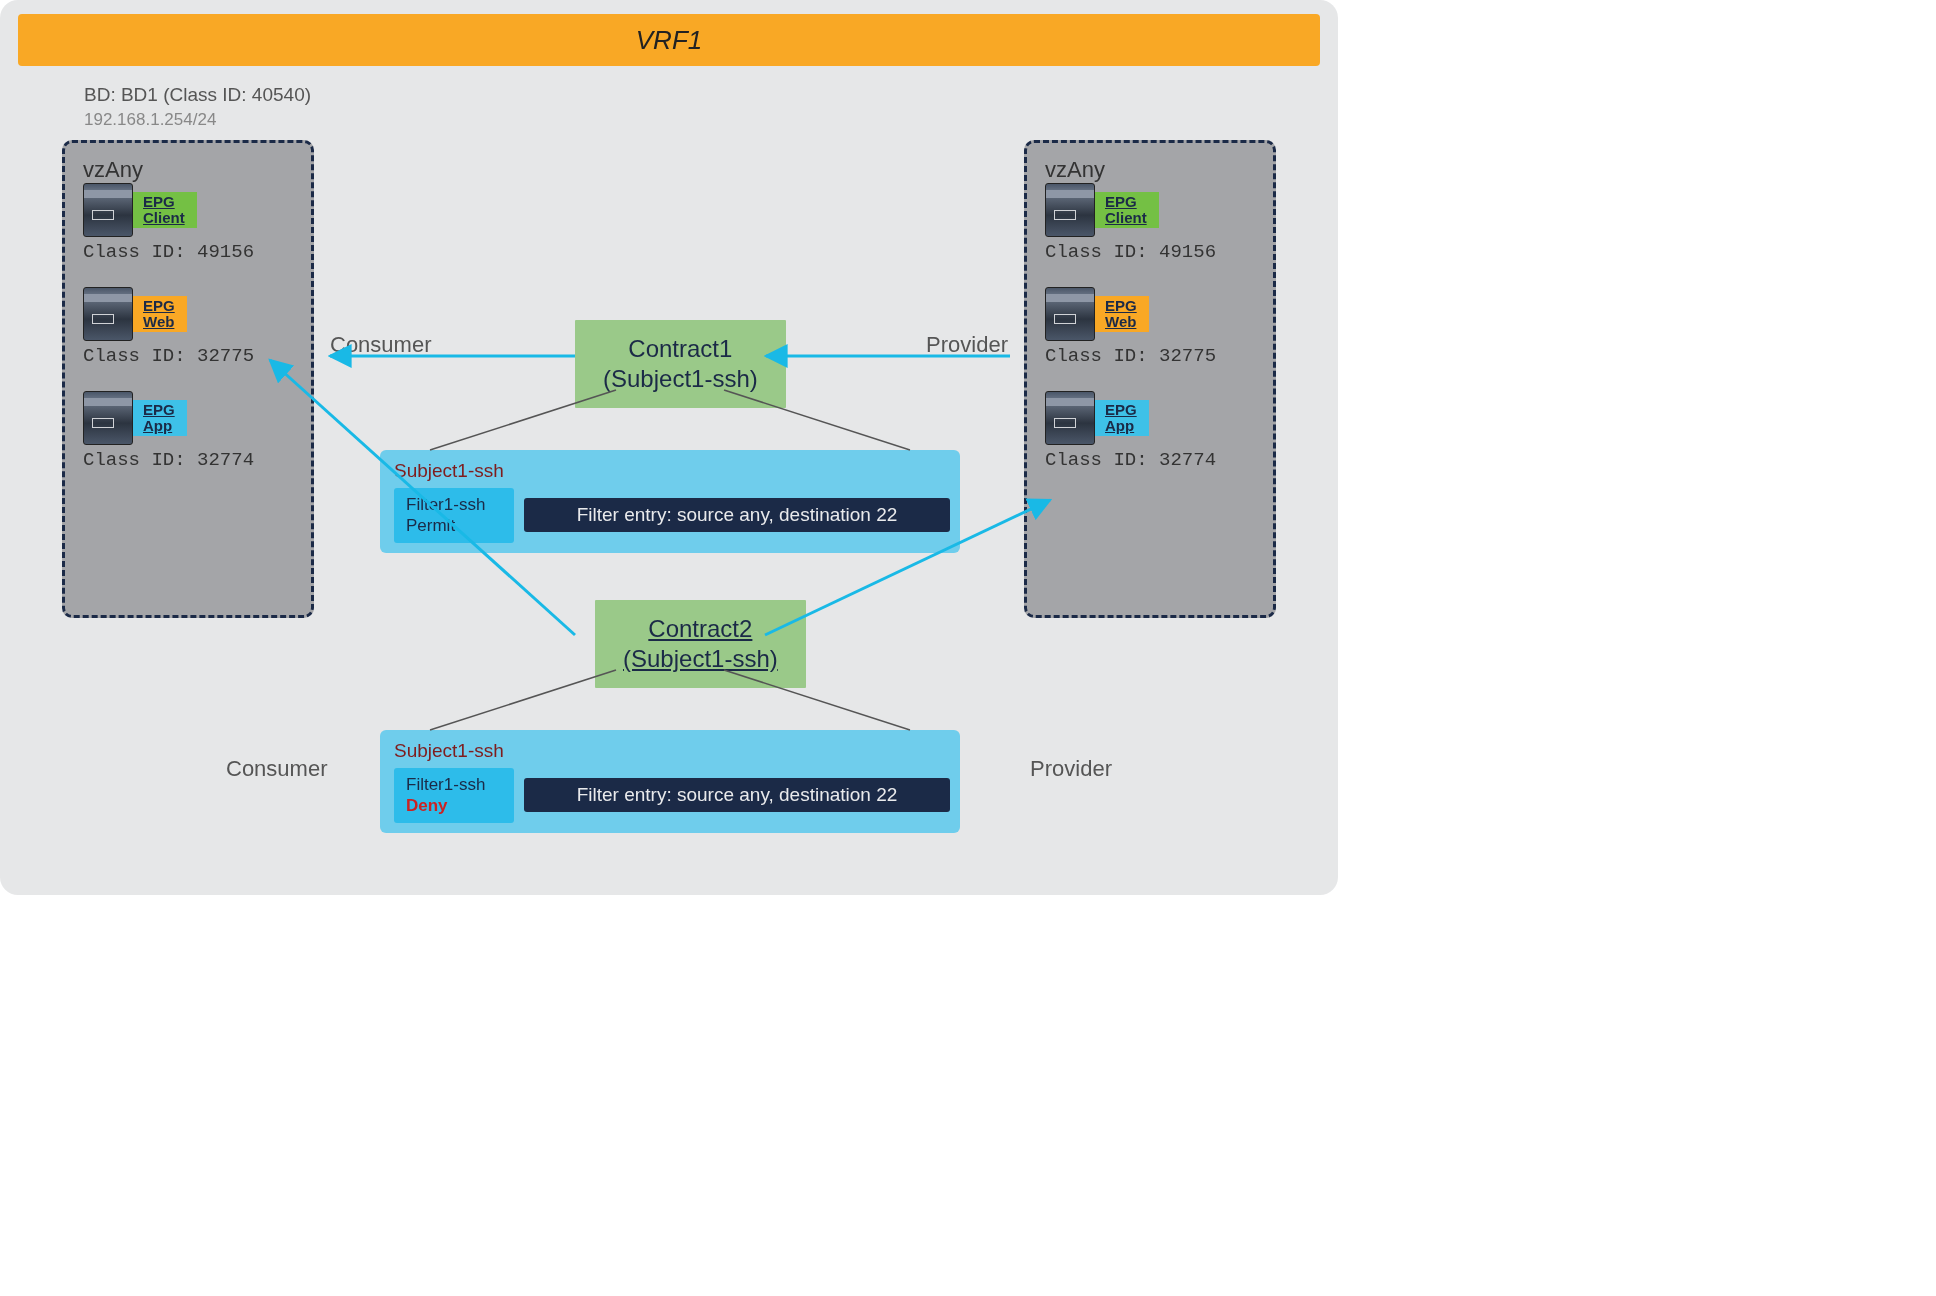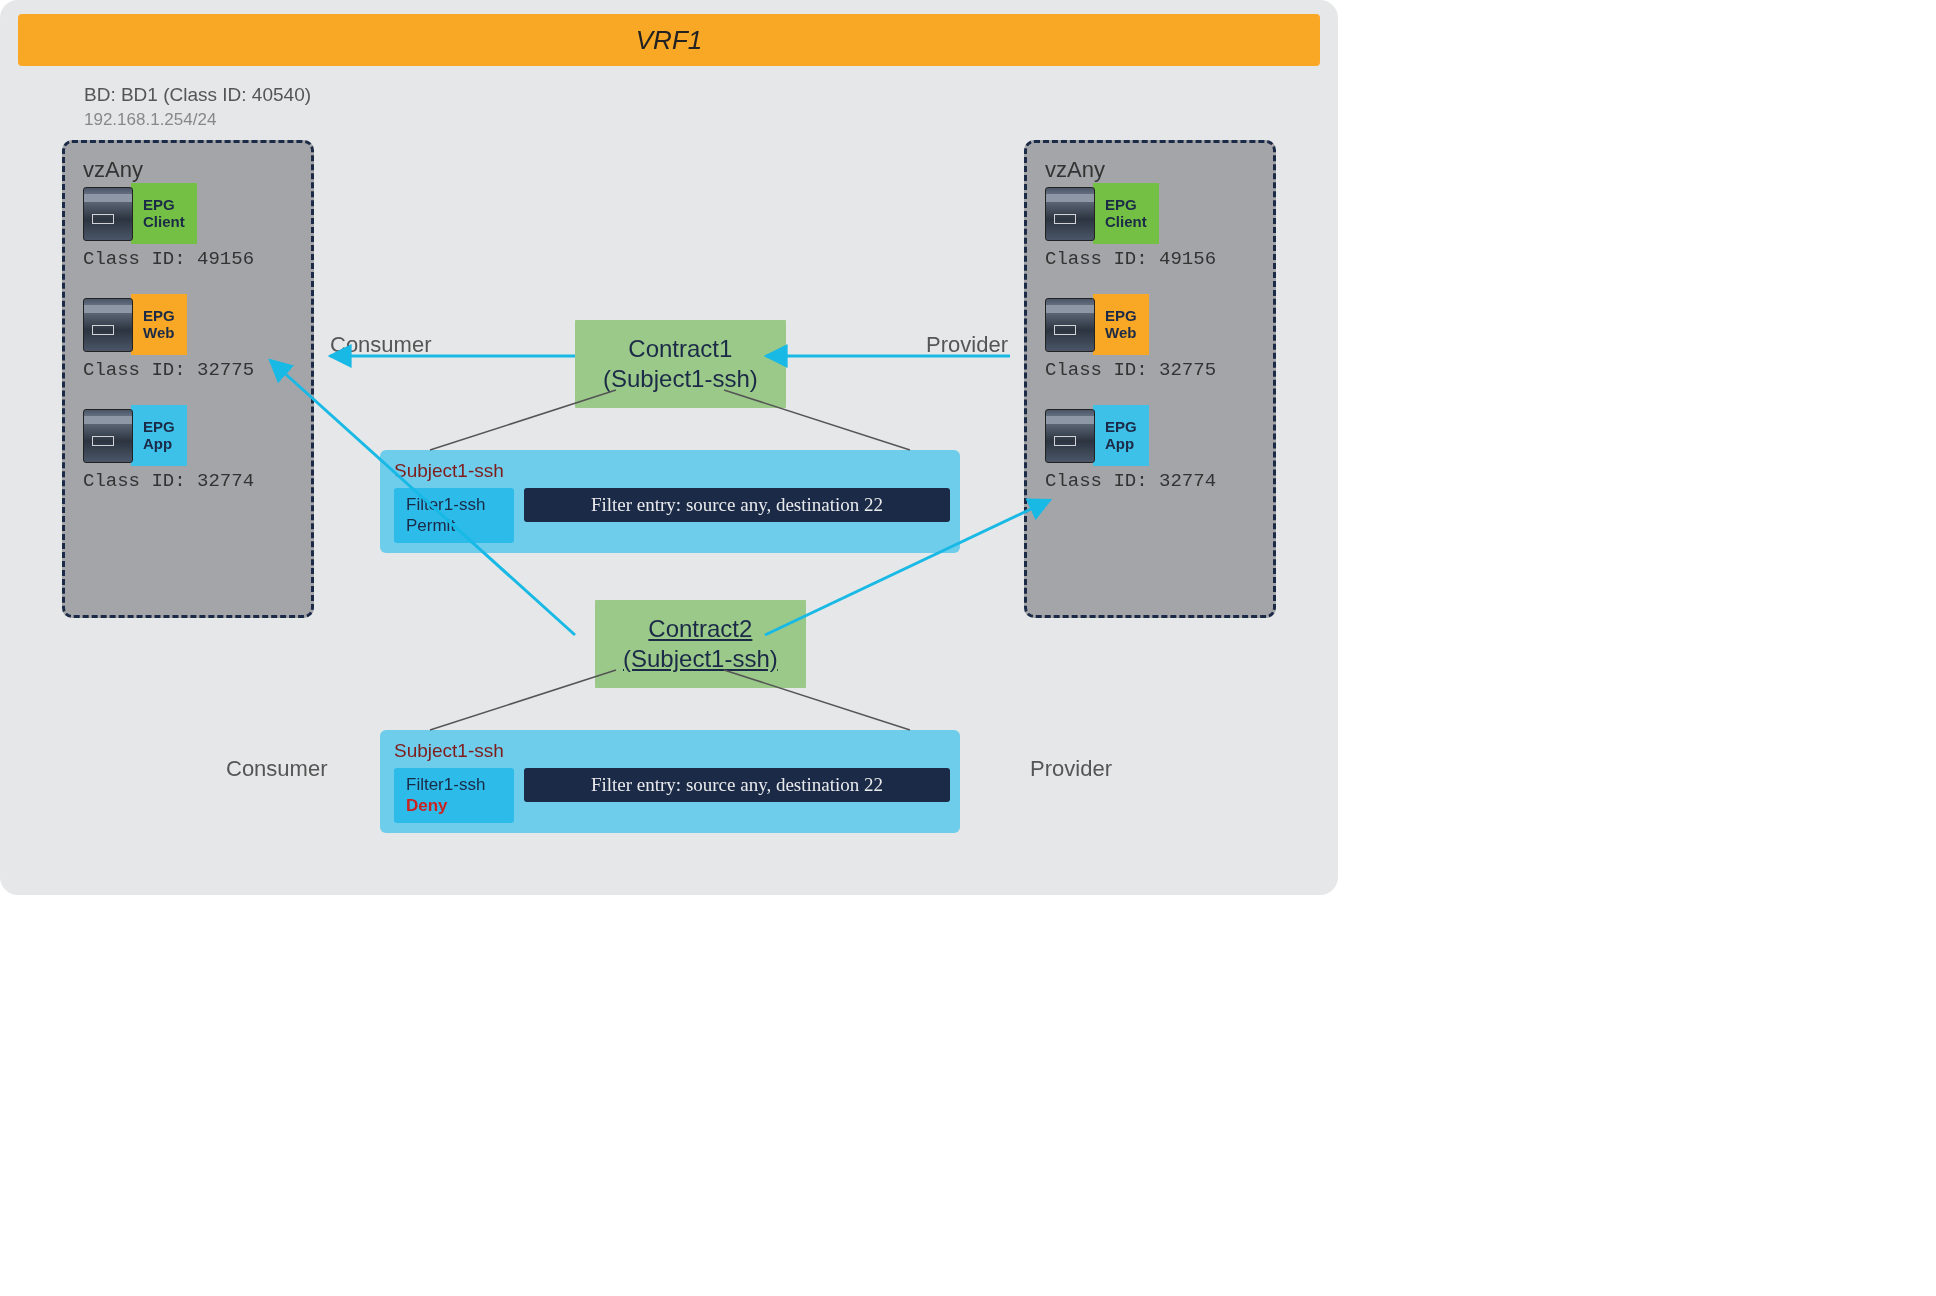--- a/index.html
+++ b/index.html
@@ -85,30 +85,31 @@
   }
   .server-icon::after {
     content: "";
     position: absolute;
     left: 8px; top: 26px;
     width: 20px; height: 8px;
     border: 1.5px solid #d0d2d6;
     background: transparent;
   }
   .epg-tag {
-    height: 61px;
+    height: 36px;
     padding: 4px 12px;
     display: flex;
     flex-direction: column;
     justify-content: center;
     font-size: 15px;
     line-height: 1.1;
     font-weight: 600;
     color: #1b2a47;
     margin-left: -2px;
+    text-decoration: underline;
   }
   .epg-tag.green  { background: #74c044; }
   .epg-tag.orange { background: #F9A825; }
   .epg-tag.blue   { background: #3ec1e8; }
 
   .class-id {
     font-size: 19px;
     color: #333;
     margin-bottom: 24px;
     font-family: Liberation Mono, monospace;
@@ -149,21 +150,21 @@
   .subject1 { top: 450px; left: 380px; width: 580px; }
   .subject2 { top: 730px; left: 380px; width: 580px; }
 
   .subject-title {
     font-size: 19px;
     color: #7f1d1d;
     margin-bottom: 6px;
   }
   .filter-row {
     display: flex;
-    align-items: flex-start;
+    align-items: center;
     gap: 10px;
   }
   .filter-info {
     background: #2dbcea;
     border-radius: 3px;
     padding: 6px 12px;
     font-size: 17px;
     color: #1b2a47;
     line-height: 1.25;
     flex: 0 0 auto;
@@ -173,21 +174,20 @@
   .filter-entry {
     background: #1b2a47;
     color: #e9eaec;
     border-radius: 3px;
     display: flex;
     align-items: center;
     justify-content: center;
     font-size: 19px;
     flex: 1;
     padding: 6px 10px;
-    font-family: Liberation Serif, serif;
   }
 
   .consumer-label2 {
     position: absolute;
     top: 756px; left: 226px;
     font-size: 22px;
     color: #555;
   }
   .provider-label2 {
     position: absolute;

